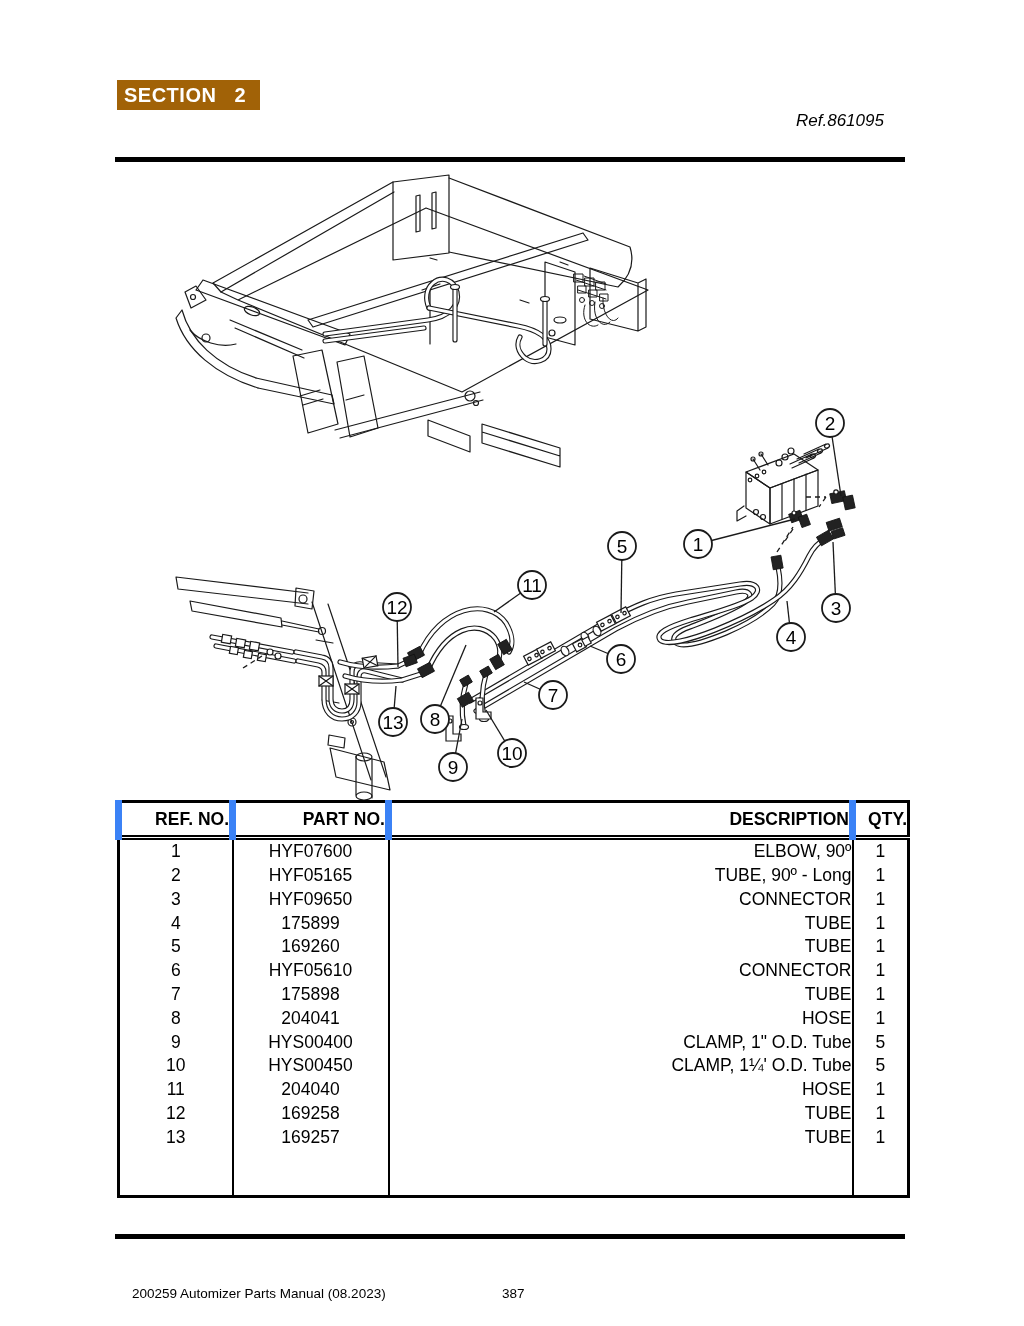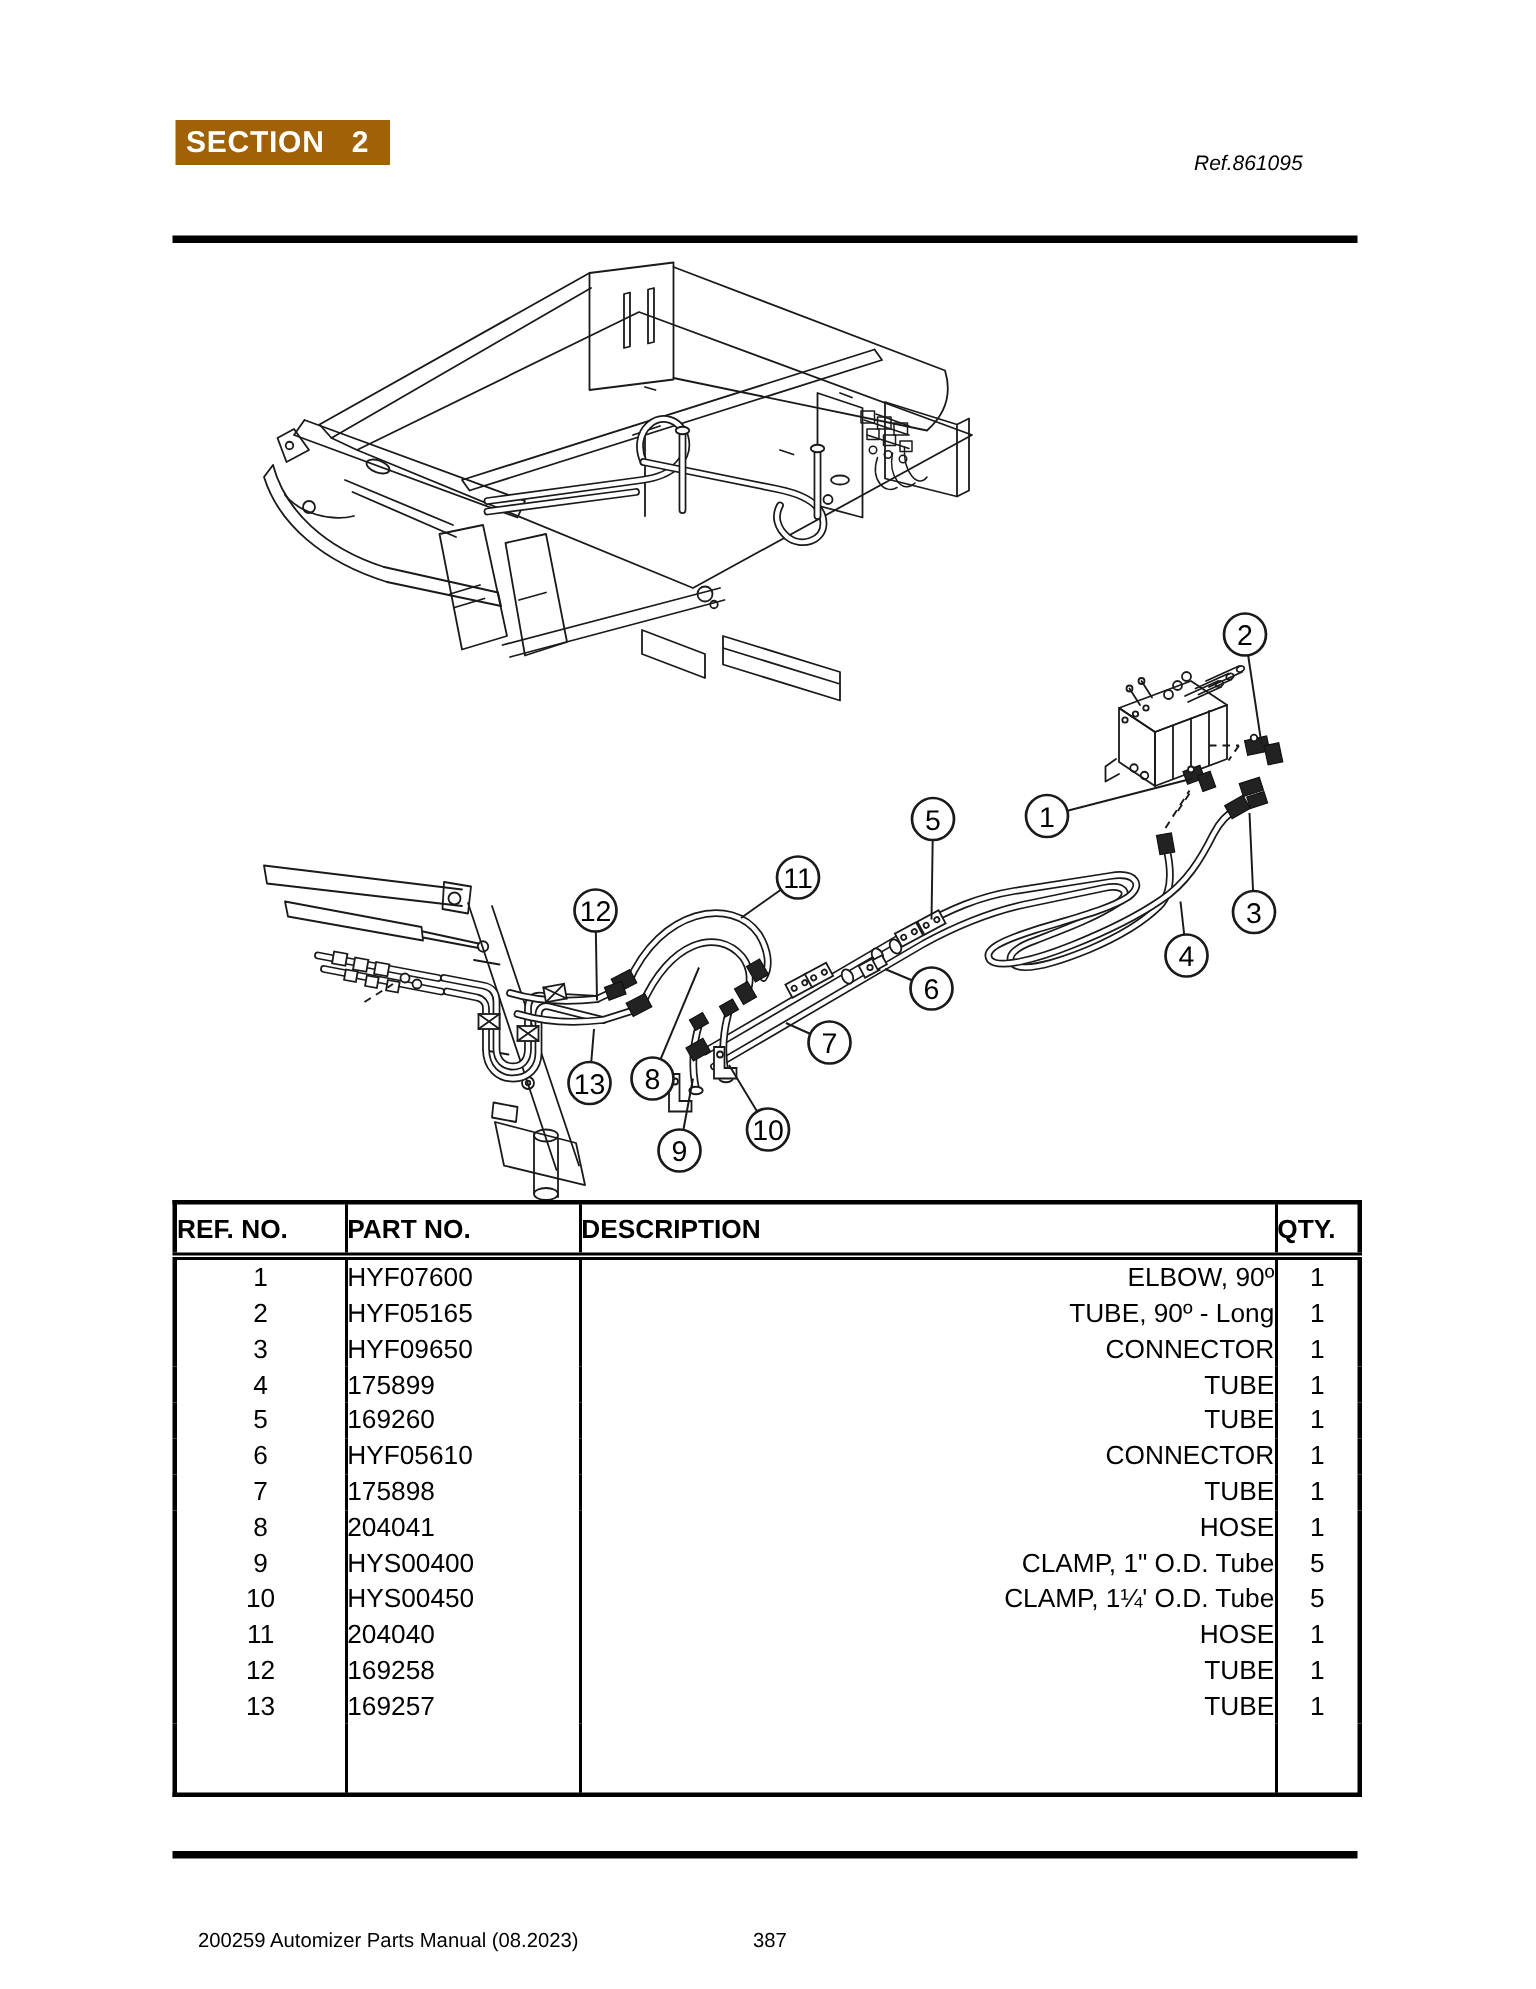--- a/index.html
+++ b/index.html
@@ -4,44 +4,44 @@
 <style>
   html,body{margin:0;padding:0;background:#e8e8e8;}
   .page{position:relative;width:1024px;height:1326px;background:#ffffff;
         font-family:"Liberation Sans", sans-serif;color:#000;overflow:hidden;margin:0 auto;}
   .section-badge{position:absolute;left:117px;top:80px;background:#a16207;color:#fff;
         font-size:20px;font-weight:bold;line-height:30px;height:30px;padding:0 14px 0 7px;
         white-space:pre;letter-spacing:.5px;}
   .title-row{position:absolute;left:117px;top:107px;white-space:nowrap;}
   .title-main{font-size:28px;font-weight:bold;letter-spacing:-.5px;}
   .title-sub{font-size:17.5px;font-weight:normal;margin-left:9px;}
-  .ref-label{position:absolute;left:796px;top:100px;font-size:14px;font-style:italic;}
+  .ref-label{position:absolute;left:796px;top:111px;font-size:17px;font-style:italic;}
   .rule{position:absolute;left:115px;width:790px;background:#000;}
   .rule-top{top:157px;height:5px;}
   .rule-bottom{top:1234px;height:5px;}
   .diagram-svg{position:absolute;left:0;top:165px;width:1024px;height:640px;}
   .tO{stroke:#1a1a1a;stroke-width:5.2;fill:none;stroke-linecap:round;stroke-linejoin:round;}
   .tI{stroke:#ffffff;stroke-width:2.9;fill:none;stroke-linecap:round;stroke-linejoin:round;}
   .ln{stroke:#1a1a1a;fill:none;stroke-width:1.2;stroke-linecap:round;stroke-linejoin:round;}
   .lnf{stroke:#1a1a1a;fill:#ffffff;stroke-width:1.2;}
   .dk{fill:#222;stroke:#111;stroke-width:.8;}
   .dash{stroke:#1a1a1a;fill:none;stroke-width:1.3;stroke-dasharray:5 4;}
   .callout-line{stroke:#1a1a1a;stroke-width:1.3;}
   .callout-circle{fill:#fff;stroke:#1a1a1a;stroke-width:1.8;}
   .callout-text{font-family:"Liberation Sans",sans-serif;font-size:19px;fill:#000;
         text-anchor:middle;}
   table.parts{position:absolute;left:115px;top:800px;width:790px;height:398px;
         border-collapse:collapse;table-layout:fixed;border:3px solid #000;}
-  table.parts th{border-left:2px solid #3b82f6;border-right:2px solid #000;
+  table.parts th{border-left:7px solid #3b82f6;border-right:2px solid #000;
         border-bottom:5px double #000;height:32px;font-size:17.5px;font-weight:bold;
-        padding:0;text-align:left;}
+        padding:0;text-align:right;}
   table.parts td{border-left:2px solid #000;border-right:2px solid #000;
         height:23.8px;font-size:17.5px;padding:0;line-height:1.1;white-space:nowrap;overflow:hidden;}
   td.c{text-align:center;}
-  td.l1{padding-left:12px;text-align:left;}
+  td.l1{padding-left:12px;text-align:center;}
   td.l2{padding-left:10px;text-align:right;}
   .footer-left{position:absolute;left:132px;top:1286px;font-size:13.5px;}
   .footer-page{position:absolute;left:502px;top:1286px;font-size:13.5px;}
 </style>
 </head>
 <body>
 
 <div class="page">
 
   <div class="section-badge">SECTION   2</div>

